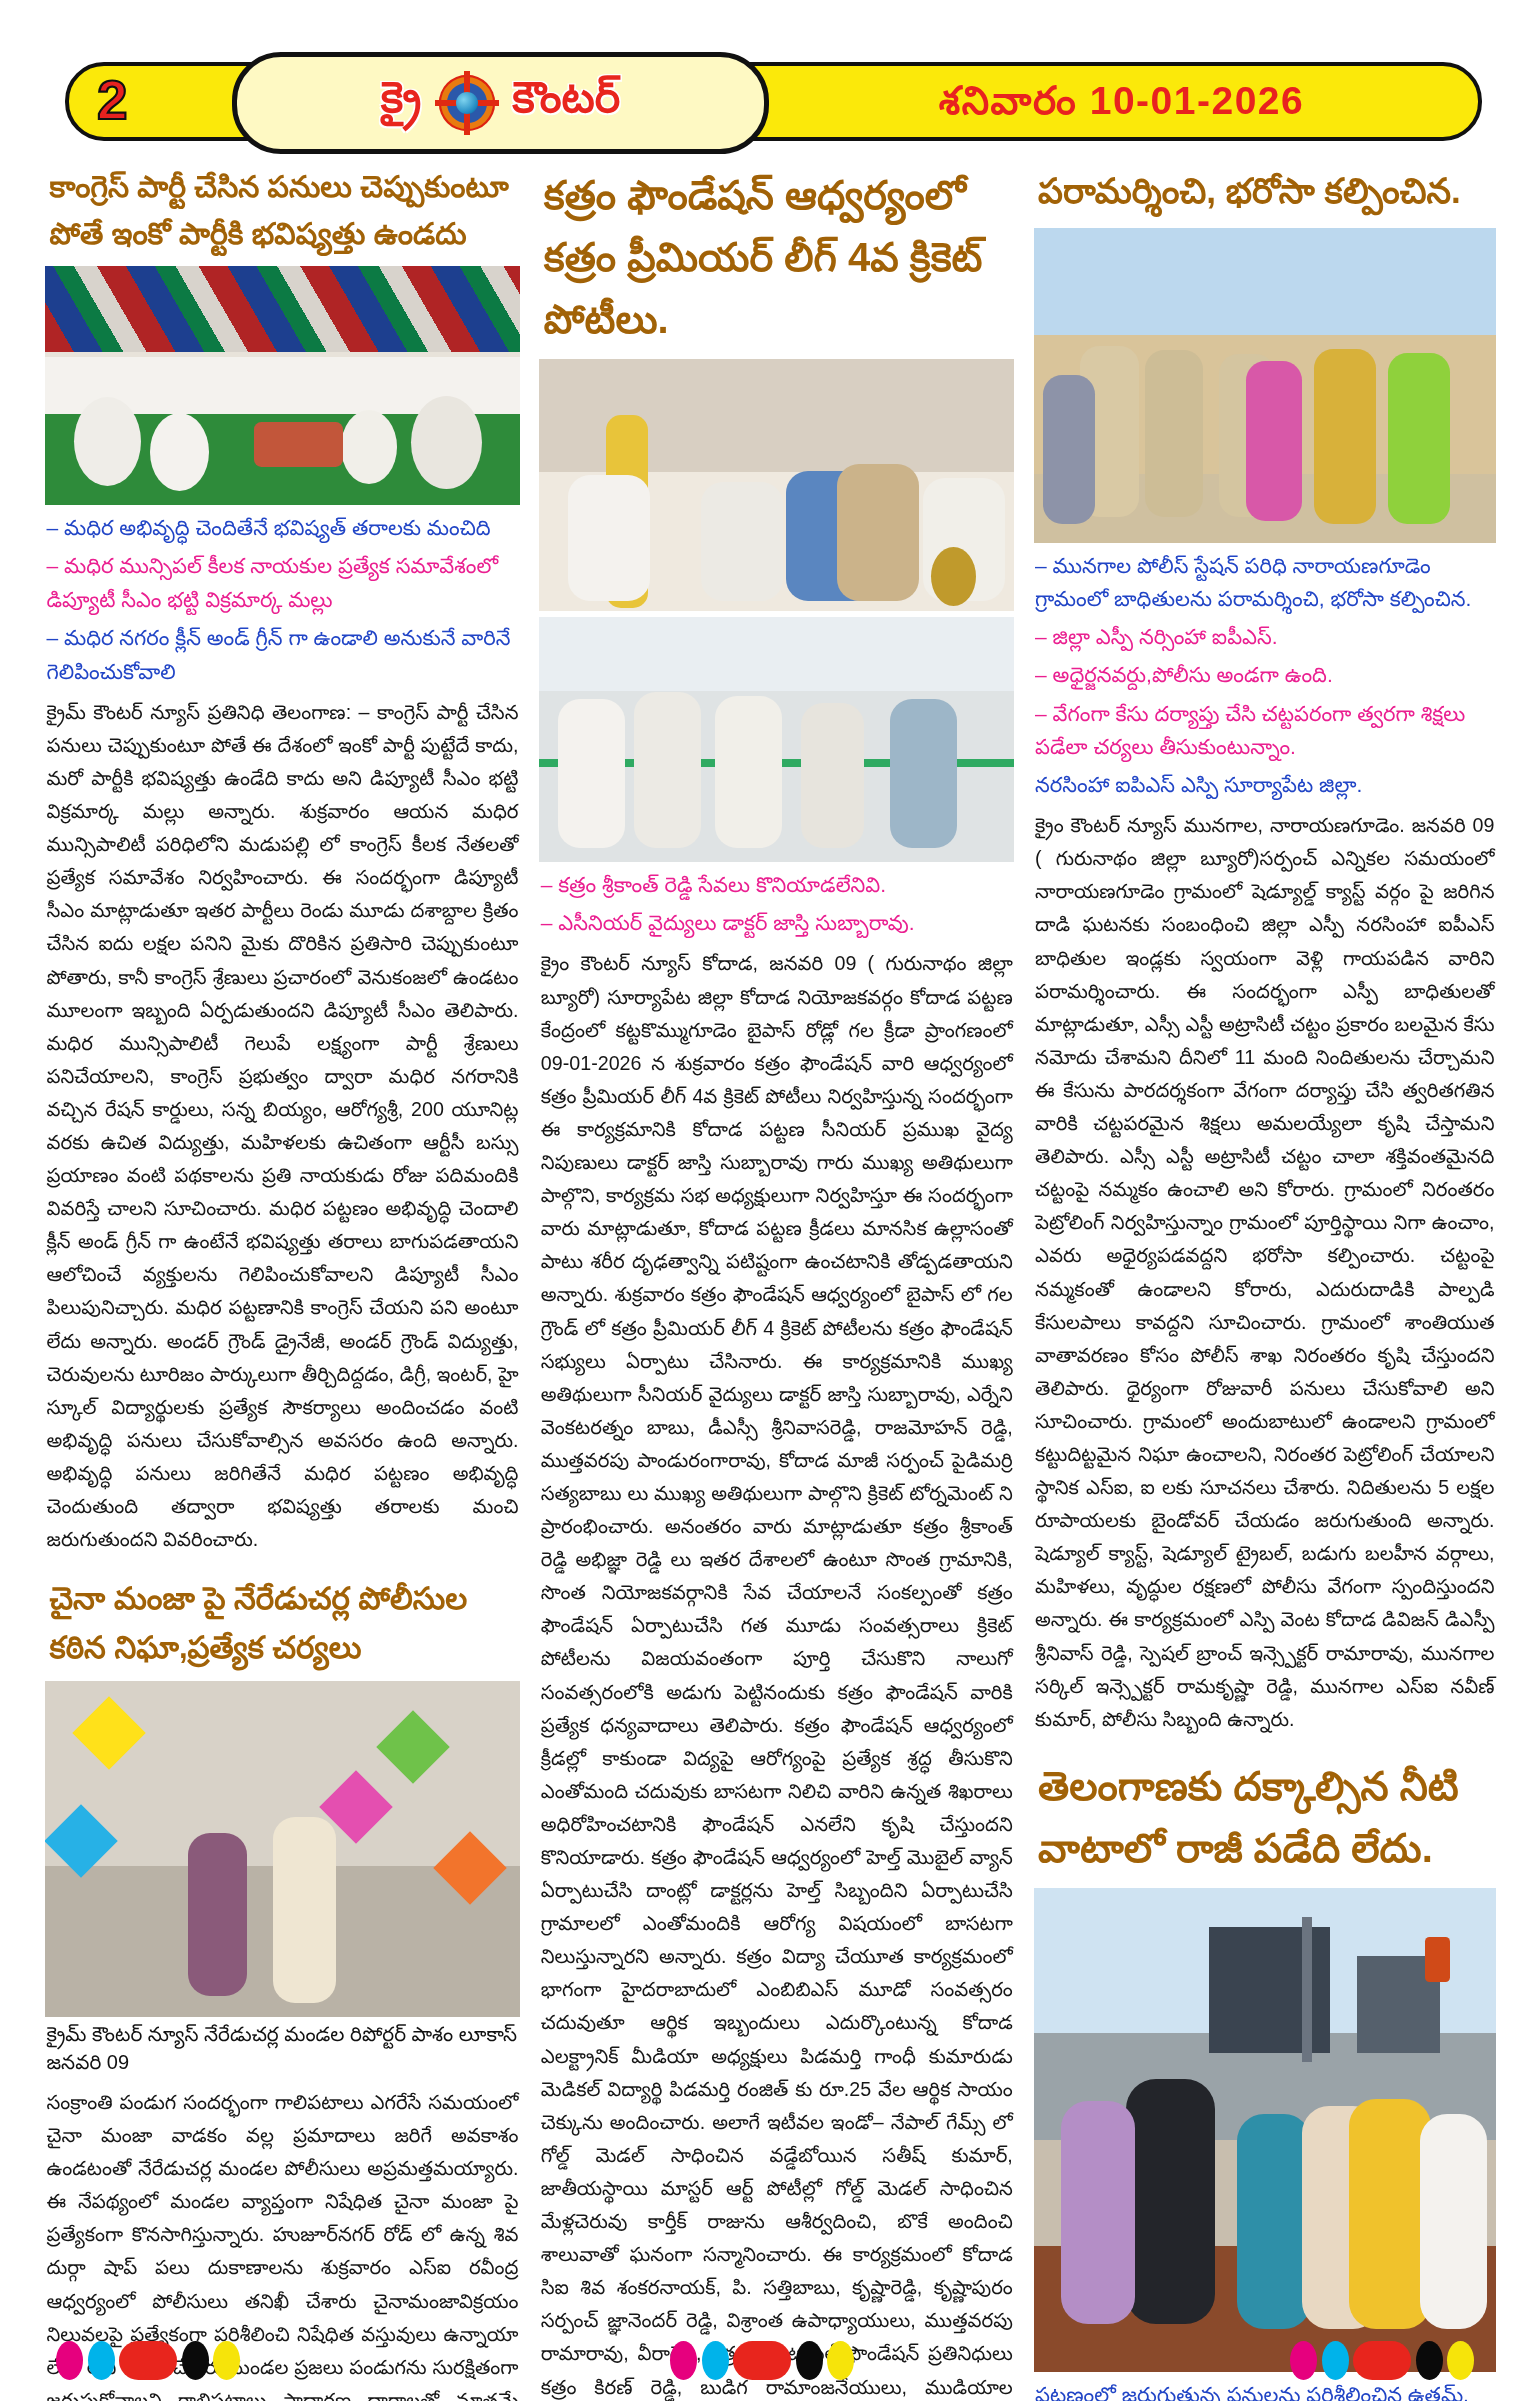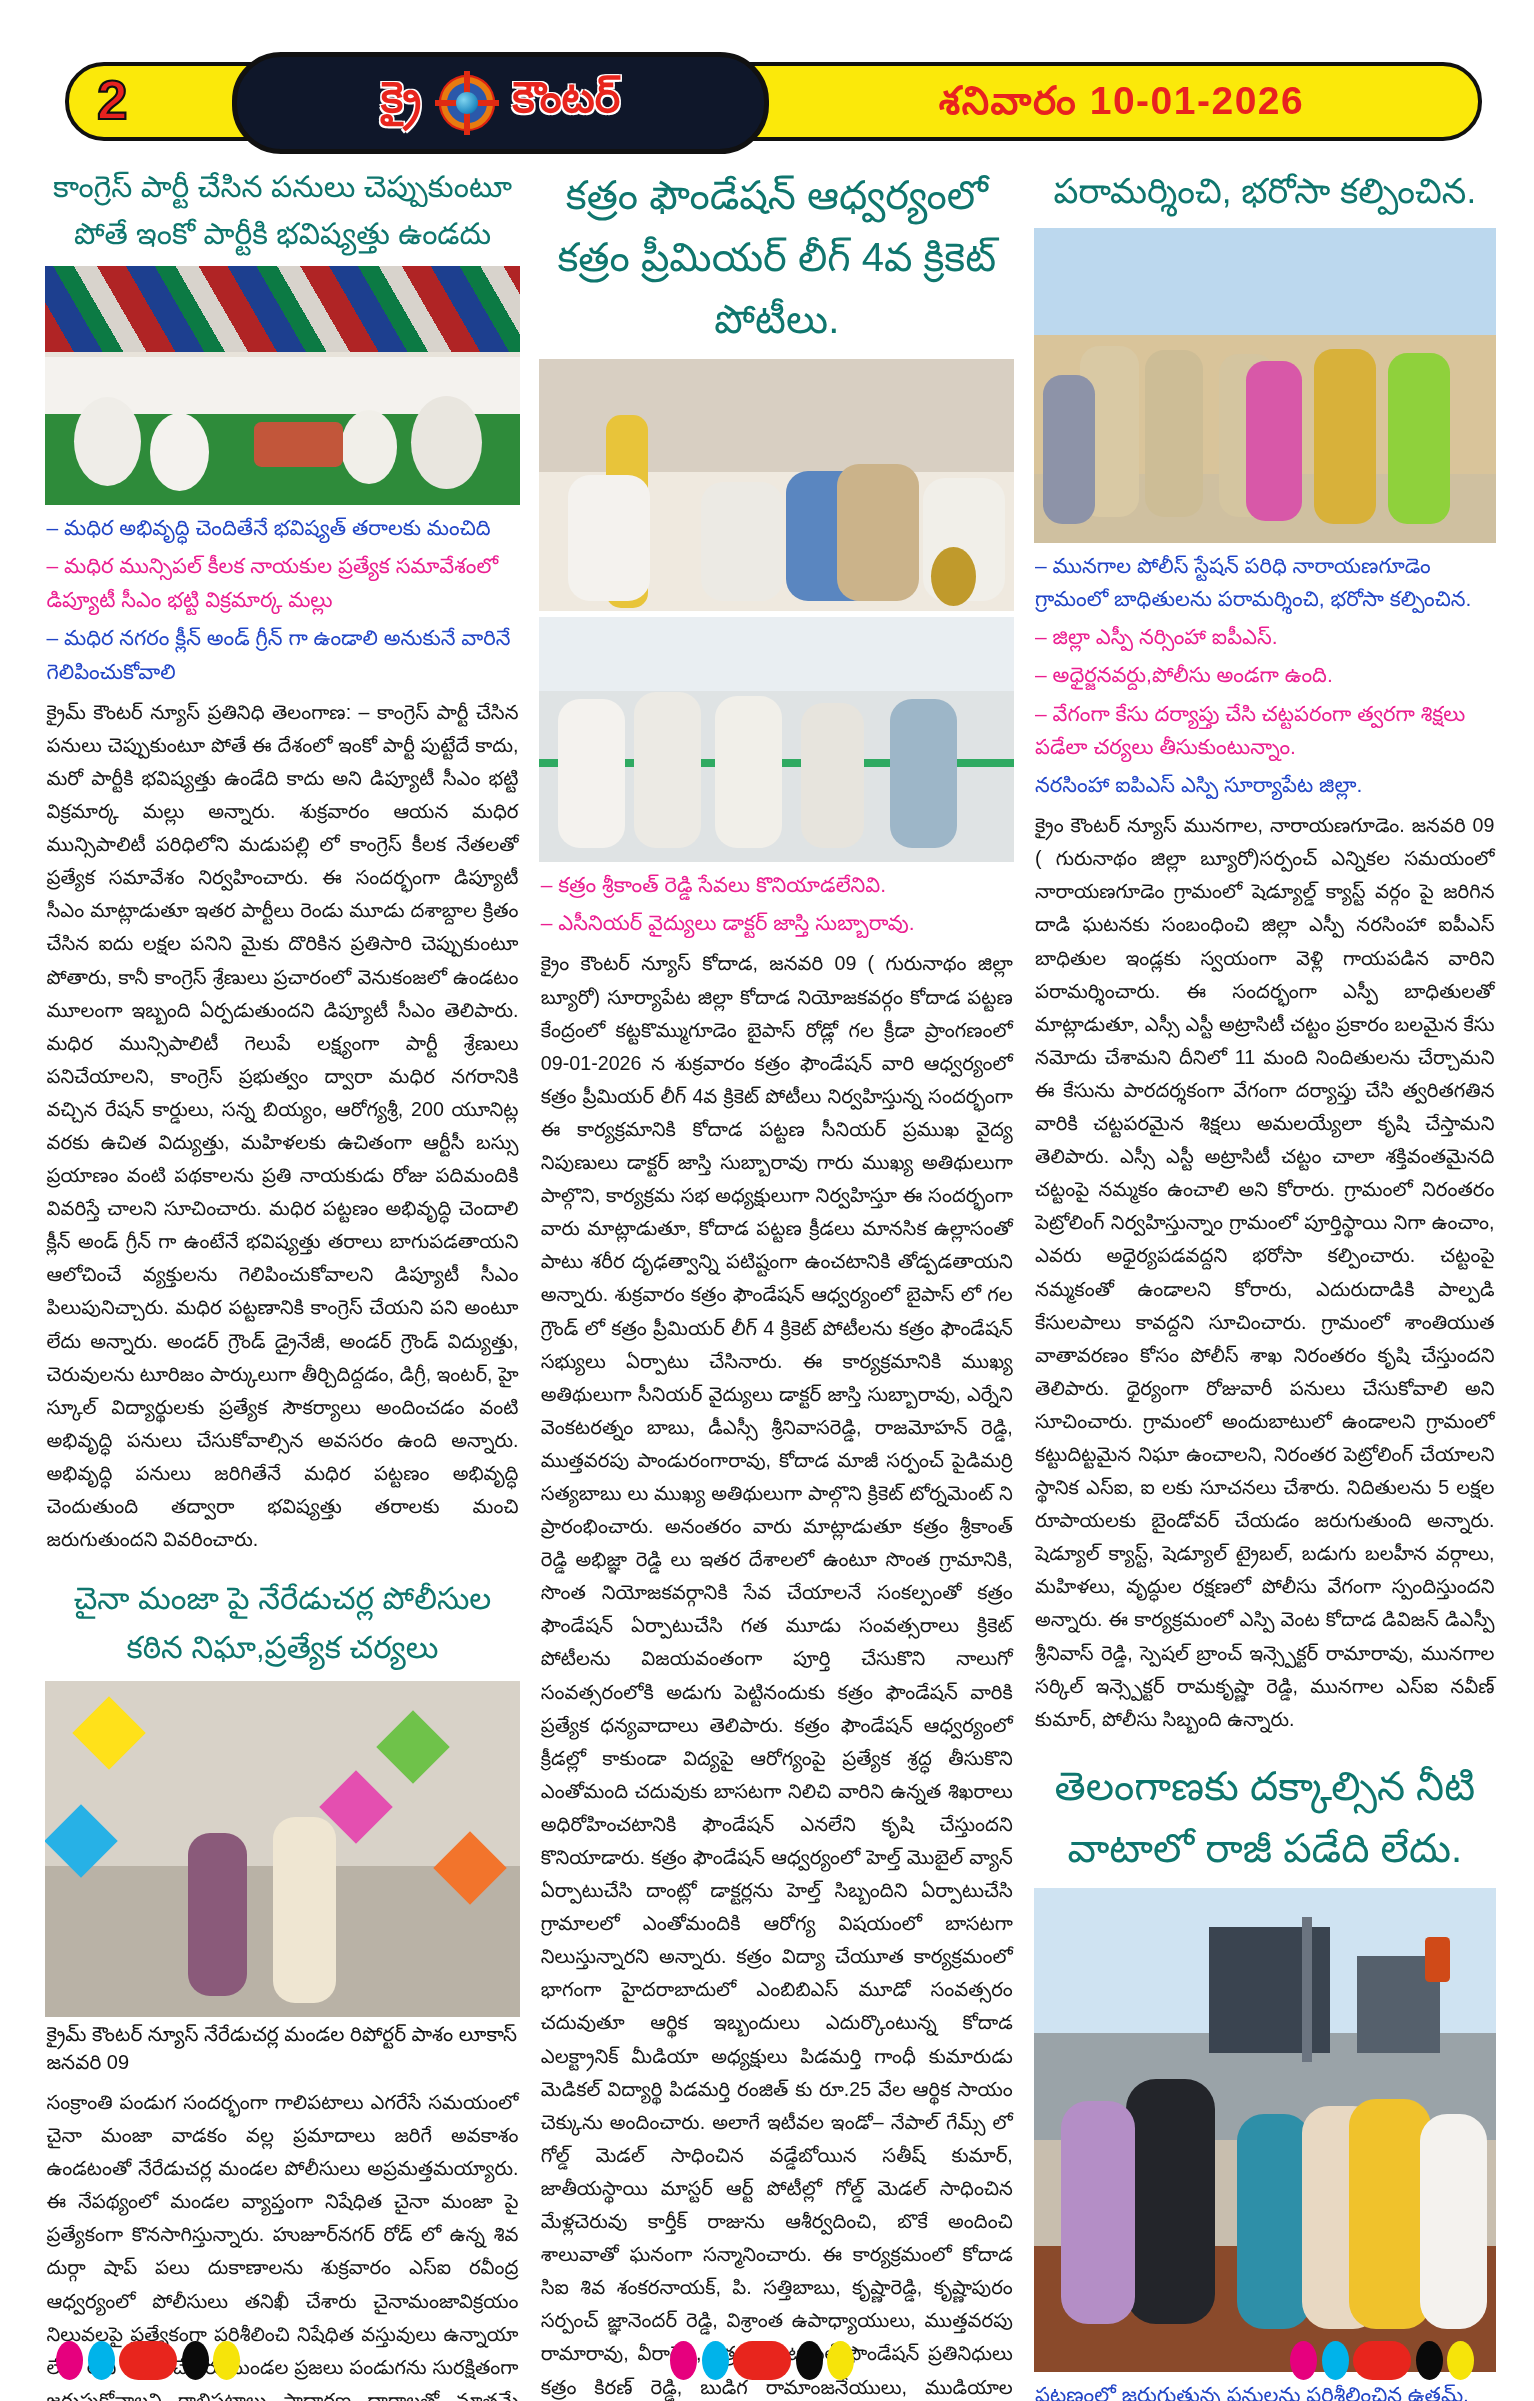--- a/index.html
+++ b/index.html
@@ -6,34 +6,34 @@
   .page{position:relative;width:1535px;height:2401px;background:#ffffff;overflow:hidden;
         font-family:"Liberation Sans", sans-serif;color:#1a1a1a;}
   
   .masthead{position:absolute;top:0;left:0;width:100%;height:157px;}
   .yellowbar{position:absolute;left:65px;right:53px;top:62px;height:71px;background:#fbe90a;
              border:4.5px solid #111;border-radius:39px;}
   .pagenum{position:absolute;left:28px;top:1.5px;font-size:55px;font-weight:bold;color:#e8221f;
            -webkit-text-stroke:2.2px #111;line-height:65px;}
   .datetext{position:absolute;right:52px;top:6px;width:609px;text-align:center;font-size:39px;
             font-weight:bold;color:#e8221f;letter-spacing:1.5px;line-height:58px;}
-  .bluepill{position:absolute;left:232px;top:52px;width:527px;height:92px;background:#0f172a;
+  .bluepill{position:absolute;left:232px;top:52px;width:527px;height:92px;background:#fef9c3;
             border:5.2px solid #111;border-radius:49px;display:flex;align-items:center;justify-content:center;gap:13.4px;}
   .logotext{font-size:43px;font-weight:bold;color:#e8251d;text-shadow:-1.5px -1.5px 0 #fff,1.5px -1.5px 0 #fff,-1.5px 1.5px 0 #fff,1.5px 1.5px 0 #fff;}
   .target{position:relative;width:64px;height:64px;flex:0 0 auto;}
   .target .ring{position:absolute;inset:6px;border:6.7px solid #e87b10;border-radius:50%;background:#2b58aa;box-shadow:0 0 0 2.2px #d21;}
   .target .hair-v,.target .hair-h{position:absolute;background:#e02a12;}
   .target .hair-v{left:50%;top:0;width:6px;height:100%;transform:translateX(-50%);}
   .target .hair-h{top:50%;left:0;height:6px;width:100%;transform:translateY(-50%);}
   .target .globe{position:absolute;left:50%;top:50%;width:22px;height:22px;transform:translate(-50%,-50%);
                  border-radius:50%;background:radial-gradient(circle at 35% 35%,#7fd4ef,#1c86c0 70%,#0a4f86);}
   
   .cols{position:absolute;top:154px;left:45px;right:39px;display:grid;
         grid-template-columns:475px 475px 1fr;column-gap:19.3px;}
-  .headline{color:#0f766e;font-weight:normal;text-align:center;line-height:1.55;margin:10.4px 4.5px 9px;}
+  .headline{color:#a16207;font-weight:bold;line-height:1.55;margin:10.4px 4.5px 9px;}
   .h-a1{font-size:30px;}
   .h-a2{font-size:31px;margin-top:19.3px;}
   .h-b1{font-size:40px;}
   .h-b2{font-size:40px;margin-top:16.3px;}
   .h-c1{font-size:35px;}
   .h-c2{font-size:40px;margin-top:19.3px;}
   .cap{font-size:21px;line-height:1.6;margin:4.5px 1.5px;}
   .cap-blue{color:#2145c6;}
   .cap-pink{color:#ea1f90;}
   .byline{font-size:20px;margin:6px 1.5px;color:#111;}

